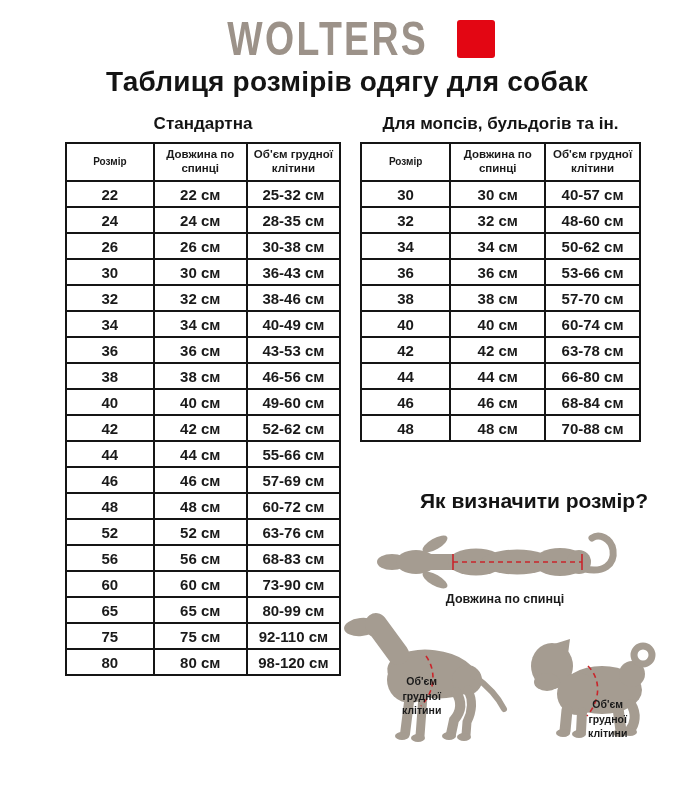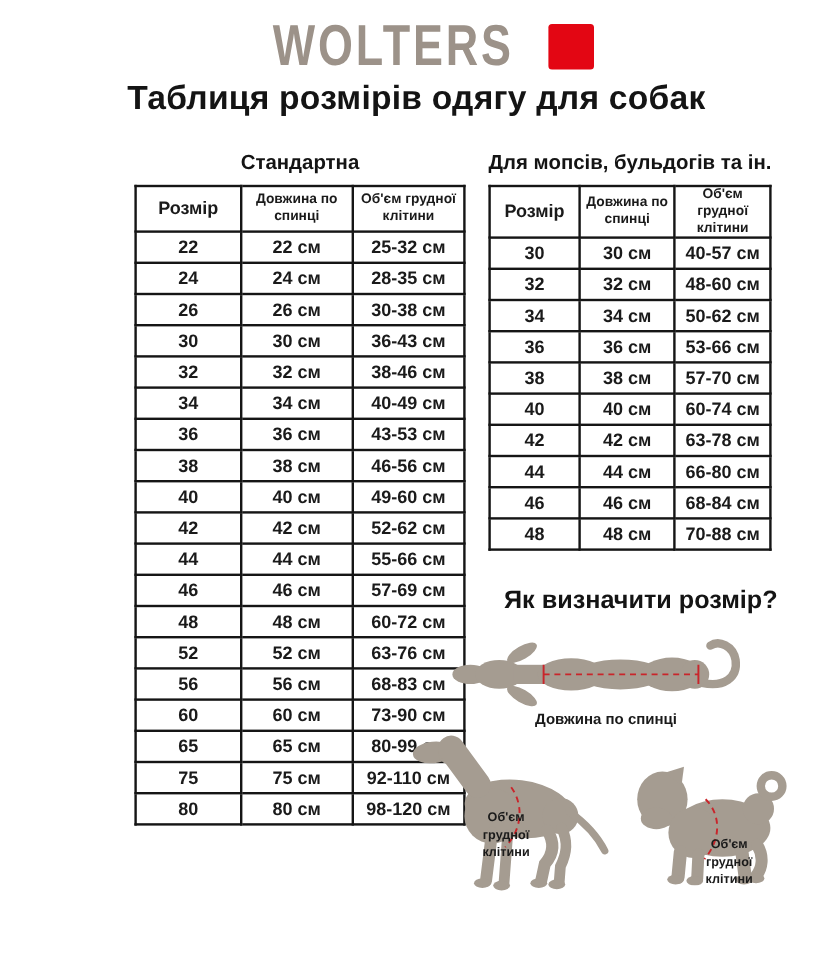--- a/index.html
+++ b/index.html
@@ -11,28 +11,28 @@
             display:flex;justify-content:center;align-items:center;}
   .logo-text{font-size:48px;font-weight:bold;letter-spacing:3px;line-height:1;
              color:var(--logo,#9c9289);display:inline-block;transform:scaleX(.78);}
   .logo-square{width:38px;height:38px;background:var(--square,#e30613);border-radius:3px;}
 
   
   .main-title{position:absolute;top:66px;left:0;width:100%;text-align:center;
               font-size:28px;font-weight:bold;letter-spacing:.2px;color:#141414;}
 
   
-  .col{position:absolute;top:126px;margin-left:47px;}
+  .col{position:absolute;top:114px;}
   .col-left{left:65px;width:276px;}
-  .col-right{left:360px;width:236px;}
+  .col-right{left:360px;width:281px;}
   .table-title{text-align:center;font-weight:bold;font-size:17px;margin:0 0 8px 0;color:#141414;}
   table{border-collapse:collapse;width:100%;table-layout:fixed;}
   th,td{border:2px solid #151515;text-align:center;vertical-align:middle;padding:0 3px;}
   th{height:36px;font-size:11.5px;line-height:1.2;font-weight:bold;}
-  th.size-col{font-size:15px;}
+  th.size-col{font-size:10px;}
   td{height:24px;font-size:15px;font-weight:bold;white-space:nowrap;}
 
   
   .guide-title{position:absolute;left:353px;top:489px;width:295px;text-align:right;
                font-size:21px;font-weight:bold;color:#141414;}
   .svg-abs{position:absolute;}
   .back-label{position:absolute;left:360px;top:592px;width:290px;text-align:center;
               font-size:12.5px;font-weight:bold;color:#1a1a1a;}
   .chest-label{position:absolute;font-size:10.5px;font-weight:bold;line-height:1.4;
                white-space:pre-line;color:#1a1a1a;text-align:center;}

